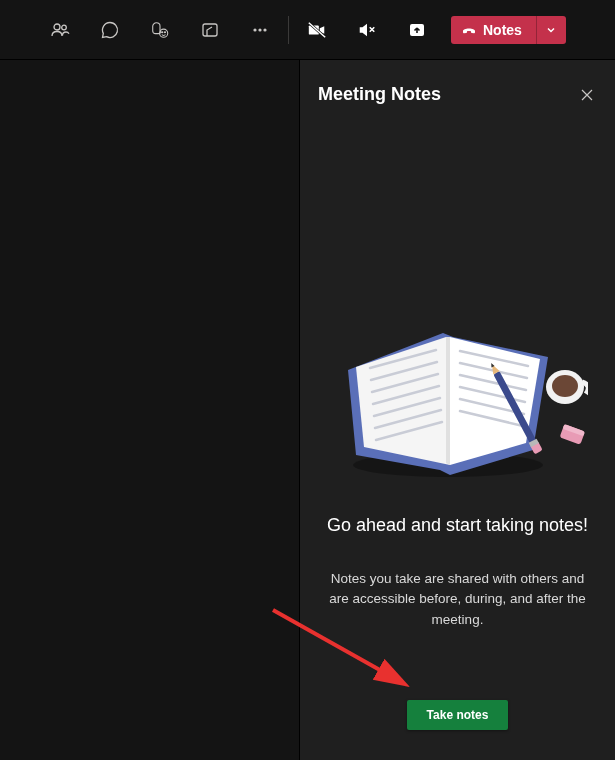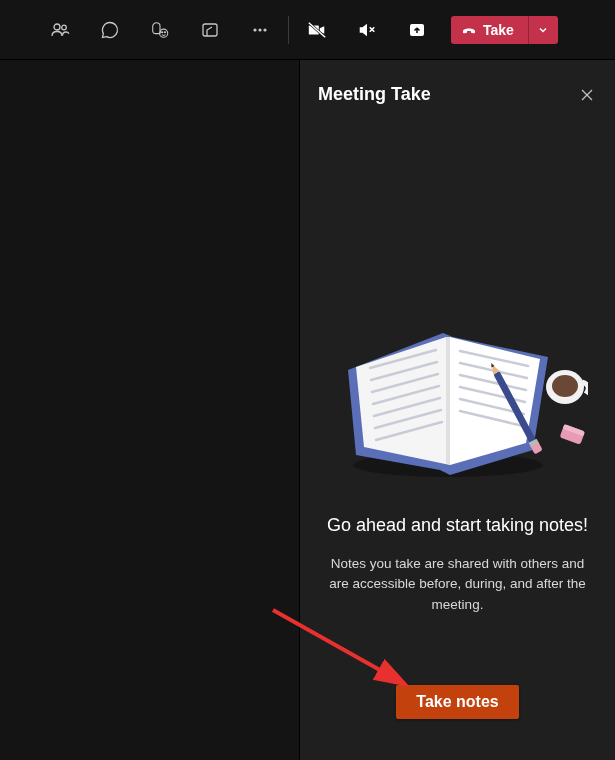--- a/index.html
+++ b/index.html
@@ -120,35 +120,35 @@
     .illustration {
       width: 260px;
       height: 170px;
       margin-bottom: 30px;
       position: relative;
     }
     .heading {
       font-size: 18px;
       font-weight: 400;
       color: #fff;
-      margin-bottom: 18px;
+      margin-bottom: 33px;
     }
     .subtext {
       font-size: 13.5px;
       color: #d9d9d9;
       line-height: 1.5;
       margin-bottom: 70px;
       padding: 0 4px;
     }
     .take-notes-btn {
-      background: #c2410c;
+      background: #15803d;
       color: #fff;
       border: none;
       padding: 8px 20px;
-      font-size: 16px;
+      font-size: 12px;
       font-weight: 600;
       border-radius: 2px;
       cursor: pointer;
       box-shadow: 0 1px 3px rgba(0,0,0,0.4);
     }
     .arrow-annotation {
       position: absolute;
       pointer-events: none;
       z-index: 100;
     }
@@ -218,36 +218,36 @@
         <path d="M10 13V8M10 8l-2.5 2.5M10 8l2.5 2.5" stroke="#141414" stroke-width="1.6" fill="none"></path>
       </svg>
     </div>
   </div>
 
   <div class="leave-group">
     <button class="leave-btn">
       <svg width="16" height="16" viewBox="0 0 16 16" fill="#fff">
         <path d="M2 9c0-1.2 2.5-2.5 6-2.5s6 1.3 6 2.5v1.2c0 .6-.5 1-1 1l-2.2-.2c-.5 0-.8-.4-.8-.9V9.3c-.6-.2-1.3-.3-2-.3s-1.4.1-2 .3v.8c0 .5-.3.9-.8.9L3 11.2c-.5 0-1-.4-1-1V9z"></path>
       </svg>
-      <span>Take</span>
+      <span>Notes</span>
     </button>
     <button class="leave-chevron">
       <svg width="12" height="12" viewBox="0 0 12 12" fill="none" stroke="#fff" stroke-width="1.5">
         <path d="M3 4.5l3 3 3-3"></path>
       </svg>
     </button>
   </div>
 </div>
 
 <div class="content">
   <div class="main-area"></div>
 
   <div class="panel">
     <div class="panel-header">
-      <div class="panel-title">Meeting Take</div>
+      <div class="panel-title">Meeting Notes</div>
       <div class="close-btn">
         <svg width="14" height="14" viewBox="0 0 14 14" stroke="#c8c6c4" stroke-width="1.2">
           <path d="M2 2l10 10M12 2L2 12"></path>
         </svg>
       </div>
     </div>
 
     <div class="empty-state">
       <div class="illustration">
         <svg width="260" height="170" viewBox="0 0 260 170">

